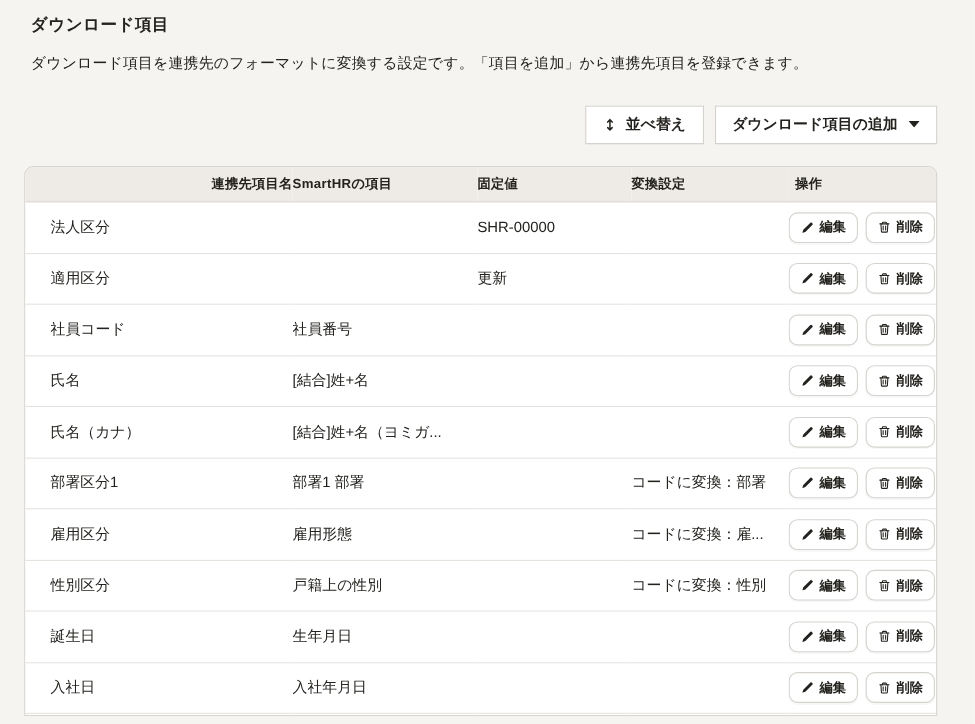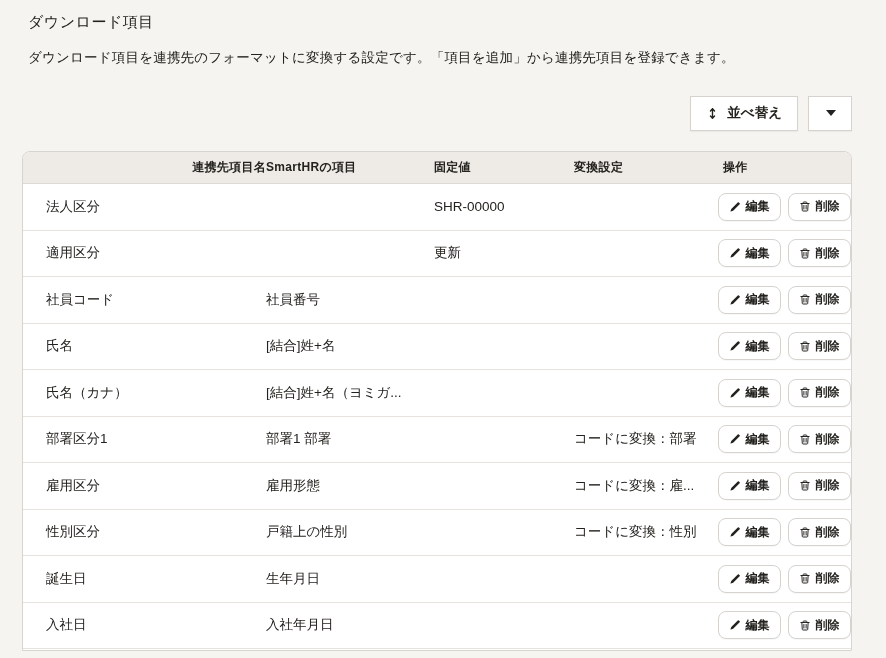--- a/index.html
+++ b/index.html
@@ -4,21 +4,21 @@
 <style>
   * { box-sizing: border-box; margin: 0; padding: 0; }
   html, body {
     width: 886px; height: 658px; overflow: hidden;
     background: #f6f4f1;
     font-family: "Liberation Sans", "DejaVu Sans", sans-serif;
     color: #23221e;
   }
   .page { padding: 13px 0 0 22px; width: 886px; }
   .page-title {
-    font-size: 15px; font-weight: 400; margin-left: 6px; letter-spacing: 0.5px;
+    font-size: 15px; font-weight: 700; margin-left: 6px; letter-spacing: 0.5px;
   }
   .desc-block { margin: 15px 0 0 6px; }
   .desc {
     font-size: 13.5px; line-height: 22.5px; letter-spacing: 0.2px;
   }
   .toolbar {
     width: 830px; margin-top: 26px;
     display: flex; justify-content: flex-end; align-items: center; gap: 10px;
   }
   .btn {
@@ -50,21 +50,21 @@
   }
   tbody td {
     height: 45.5px; background: #ffffff;
     font-size: 13.5px; vertical-align: middle;
     border-bottom: 1px solid #e6e3df;
     white-space: nowrap; overflow: hidden;
   }
   .c1 { padding-left: 23px; }
   th.c1 { padding-left: 23px; text-align: right; }
   th.c5 { padding-left: 6px; }
-  .ops { display: flex; align-items: center; gap: 7px; height: 45.5px; justify-content: center; }
+  .ops { display: flex; align-items: center; gap: 7px; height: 45.5px; }
   td.c5 { border-bottom: 1px solid #e6e3df; }
   .sbtn {
     height: 28px; background: #ffffff;
     border: 1px solid #d6d3ce; border-radius: 8px;
     display: inline-flex; align-items: center; gap: 5px;
     padding: 0 10px; font-family: inherit;
     font-size: 12px; font-weight: 700; color: #23221e;
     cursor: pointer; box-shadow: 0 1px 1px rgba(0,0,0,0.03);
   }
   svg { display: block; }
@@ -82,20 +82,21 @@
   <div class="toolbar">
     <button class="btn">
       <span class="icon">
         <svg width="13" height="15" viewBox="0 0 16 16" fill="none" stroke="#23221e" stroke-width="1.7" stroke-linecap="round" stroke-linejoin="round">
           <path d="M8 2.2v11.6M8 2.2L5.5 4.9M8 2.2l2.5 2.7M8 13.8l-2.5-2.7M8 13.8l2.5-2.7"></path>
         </svg>
       </span>
       <span>並べ替え</span>
     </button>
     <button class="btn">
+      <span>ダウンロード項目の追加</span>
       <span class="caret-icon">
         <svg width="10" height="6" viewBox="0 0 10 6">
             <path d="M0 0h10L5 6z" fill="#23221e"></path>
           </svg>
       </span>
     </button>
   </div>
 
   <div class="table-wrap">
     <table>

